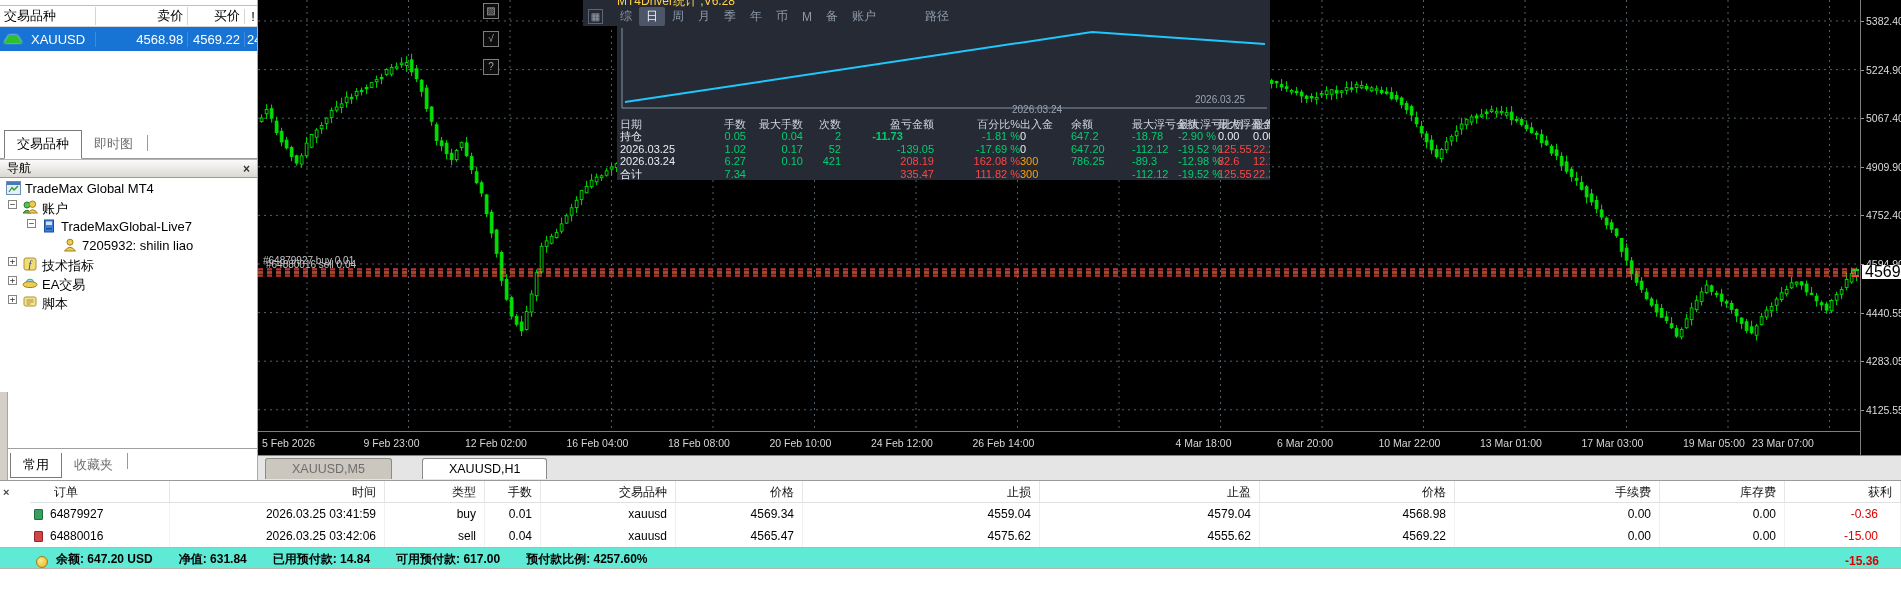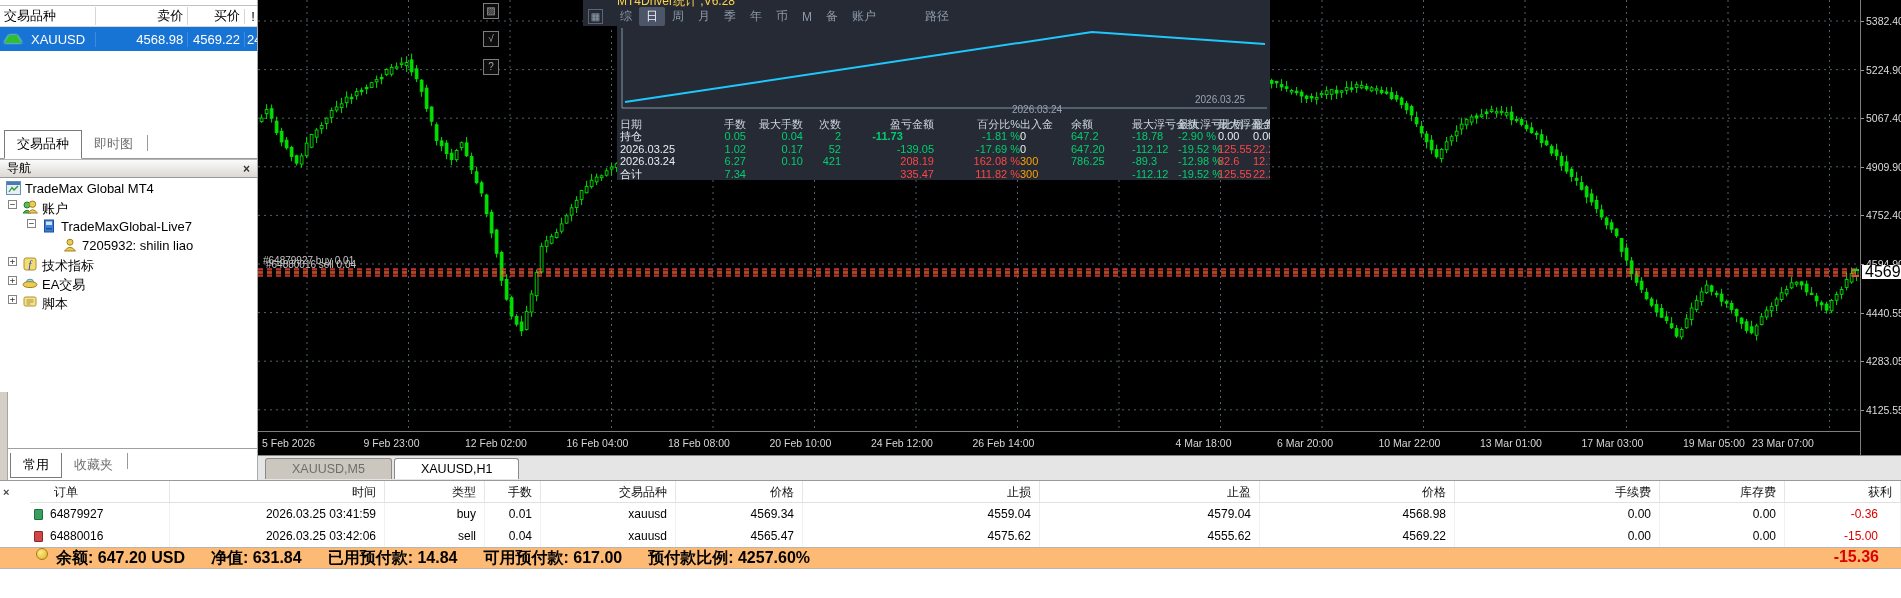--- a/index.html
+++ b/index.html
@@ -62,36 +62,36 @@
   .ov-path { color:#8e9aab; font-size:12px; margin-left:42px; }
   #ov-body { position:absolute; left:359px; top:26px; width:653px; height:154px; background:#252a34; z-index:5; overflow:hidden; }
   .ov-xlabel { position:absolute; color:#9aa5b5; font-size:10px; }
   #ov-table { position:absolute; left:3px; top:92px; width:648px; }
   .ov-tr { display:flex; height:12.4px; line-height:12px; font-size:11px; white-space:nowrap; }
   .ov-td { flex:none; overflow:visible; }
 
   
   #chart-tabs { position:absolute; left:258px; top:455px; width:1643px; height:25px; background:#e5e5e5; border-top:1px solid #848484; display:flex; align-items:center; padding-left:7px; }
   .ctab { height:21px; padding:3px 26px; font-size:12.5px; color:#6e6e6e; border:1px solid #8a8a8a; border-bottom:none; border-radius:3px 3px 0 0; background:#cbc7bf; margin-right:2px; }
-  .ctab.active { background:#fff; color:#000; }
+  .ctab.active { background:#fff; color:#000;margin-left:28px; }
 
   
   #terminal { position:absolute; left:0; top:480px; width:1901px; height:118px; background:#fff; border-top:1px solid #9a9a9a; }
   #term-close { position:absolute; left:3px; top:5px; color:#444; font-weight:bold; font-size:11px; }
   .tgrid { display:grid; grid-template-columns:30px 140px 215px 100px 56px 135px 127px 237px 220px 195px 205px 125px 116px; }
   .th { height:22px; line-height:22px; font-size:12px; color:#111; border-right:1px solid #e6e6e6; border-bottom:1px solid #e0e0e0; text-align:right; padding-right:8px; white-space:nowrap; overflow:hidden; }
   .th.first { text-align:left; padding-left:24px; }
   .th.gutter, .td.gutter { border:none; }
   .td { height:22px; line-height:22px; font-size:12px; color:#000; text-align:right; padding-right:8px; white-space:nowrap; border-right:1px solid #f1f1f1; }
   .td.first { text-align:left; padding-left:4px; padding-right:0; display:flex; align-items:center; gap:7px; }
   .td.profit { color:#dd0000; padding-right:22px; }
   .doc-icon { width:9px; height:11px; border-radius:1px; display:inline-block; position:relative; }
   .doc-icon.buy { background:#3a9e5f; border:1px solid #1f6e3d; }
   .doc-icon.sell { background:#d04545; border:1px solid #8f2525; }
-  #balance-row { height:22px; background:#fdba74; border-top:1px solid #b9b5ad; border-bottom:1px solid #b9b5ad; display:flex; align-items:flex-start; padding-left:36px; font-weight:bold; font-size:16px; color:#000; }
+  #balance-row { height:22px; background:#5eead4; border-top:1px solid #b9b5ad; border-bottom:1px solid #b9b5ad; display:flex; align-items:flex-end; padding-left:36px; font-weight:bold; font-size:12px; color:#000; }
   #balance-row .coin { width:12px; height:12px; border-radius:50%; background:radial-gradient(circle at 35% 35%, #ffe98a, #e0b020); border:1px solid #a07d10; margin-right:8px; flex:none; }
   .bal-item { margin-right:26px; white-space:nowrap; }
   #bal-profit { margin-left:auto; padding-right:22px; color:#dd0000; }
 </style>
 </head>
 <body>
 
 <div id="app">
 
   <div id="left">

